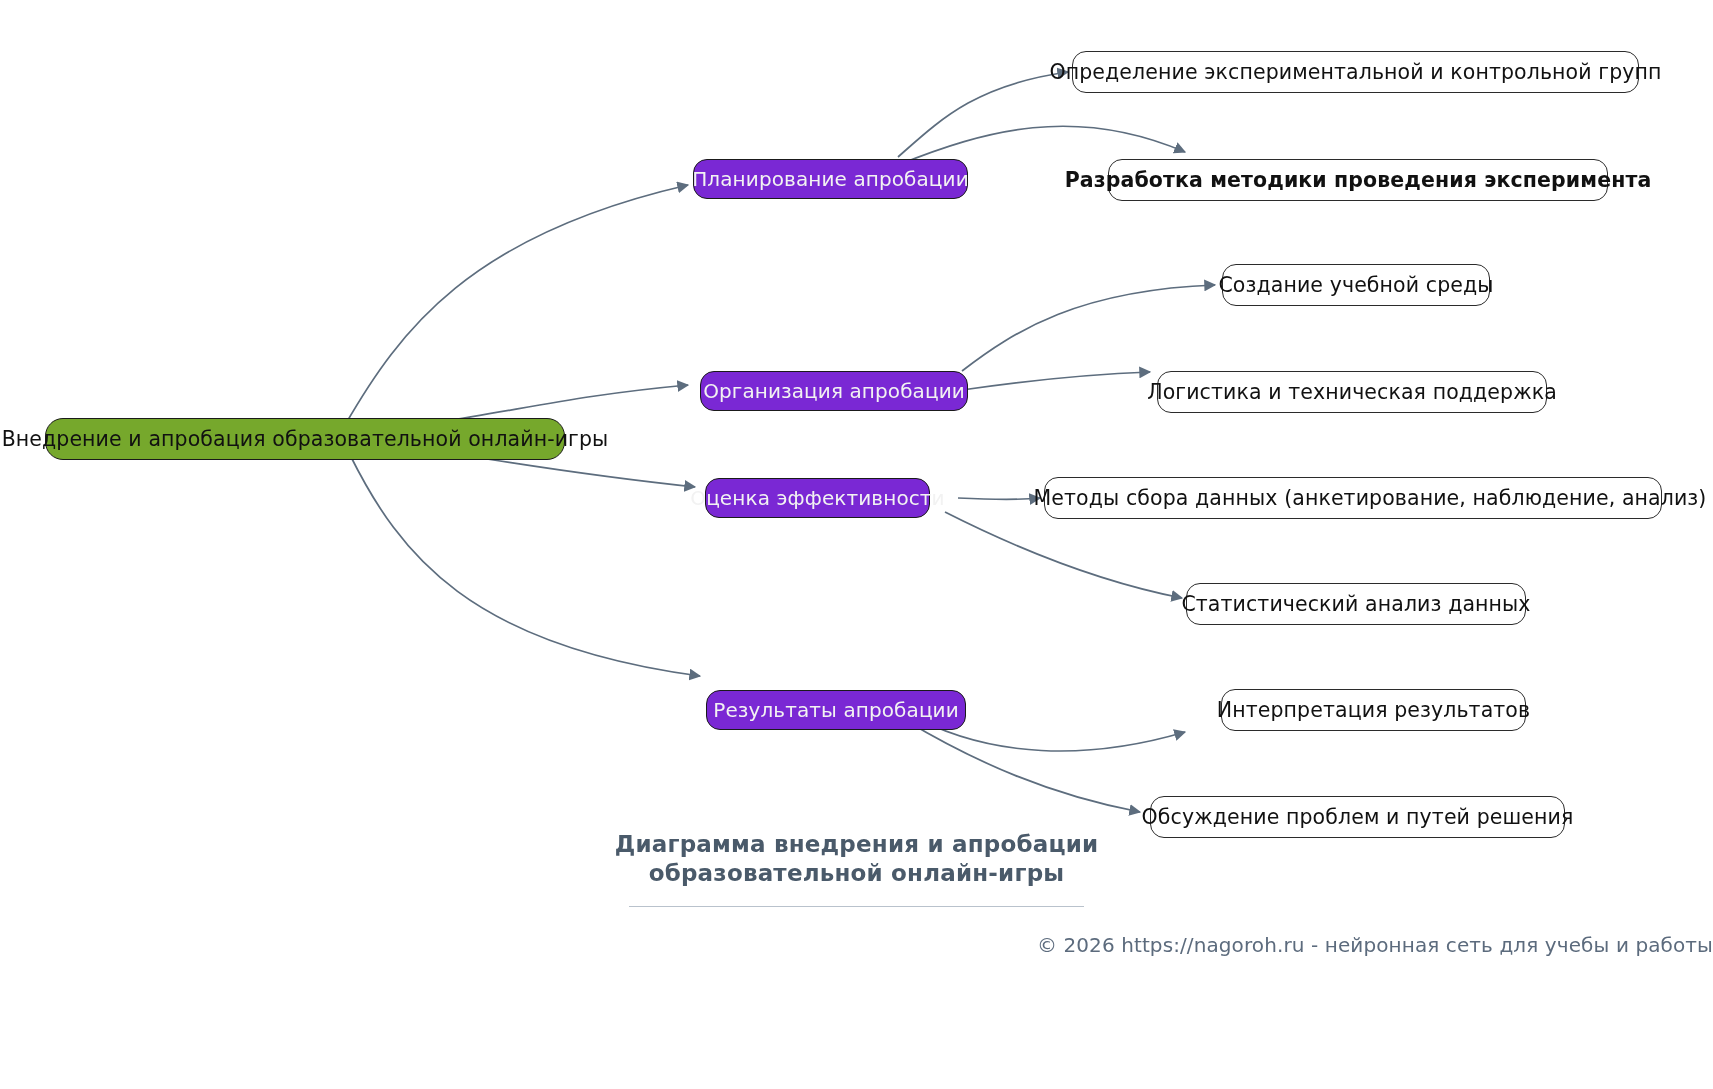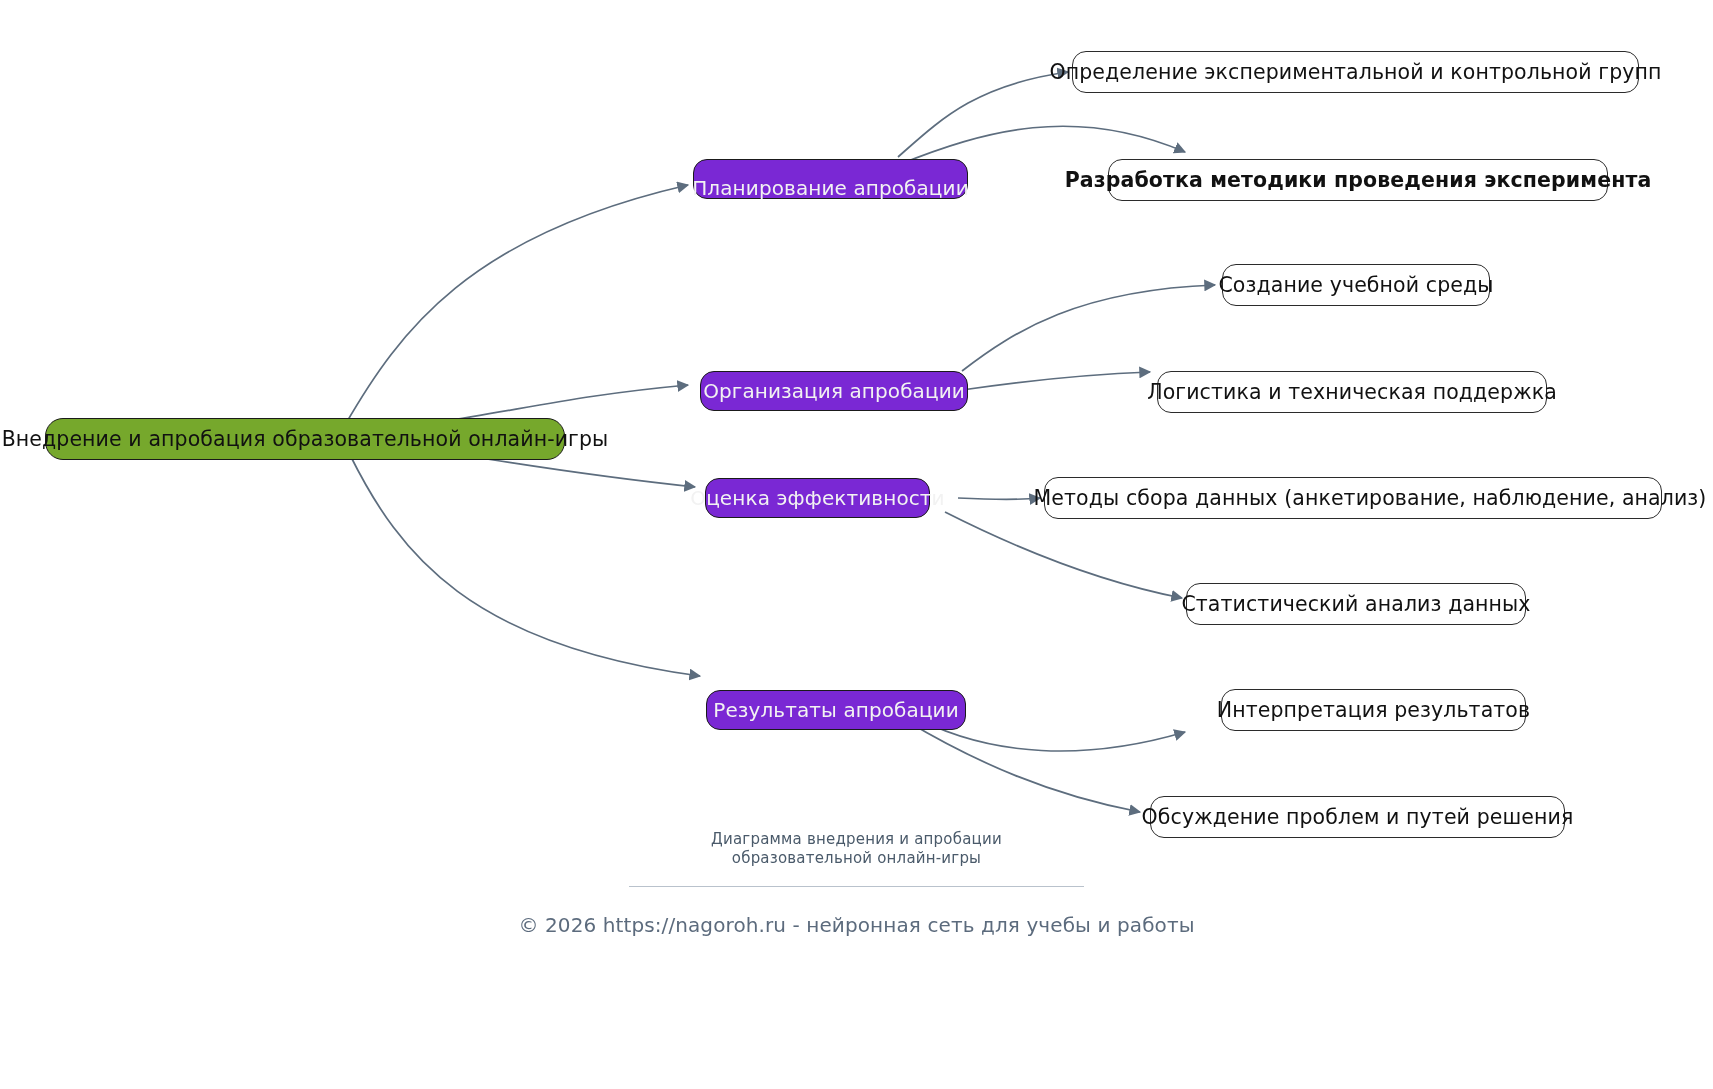--- a/index.html
+++ b/index.html
@@ -67,36 +67,37 @@
   }
   #footer {
     position: absolute;
     left: 0;
     top: 830px;
     width: 1713px;
     text-align: center;
   }
   #footer .title {
     color: #4a5a6a;
-    font-weight: normal;
-    font-size: 15px;
+    font-weight: bold;
+    font-size: 23px;
     line-height: 1.25;
     letter-spacing: 0.2px;
   }
   #footer .rule {
     width: 455px;
     height: 0;
     border-top: 1.4px solid #b9c2cc;
     margin: 18px auto 0 auto;
   }
   #footer .credit {
     margin-top: 26px;
     color: #5c6b7d;
     font-size: 20px;
     letter-spacing: 0.1px;
+    text-align: right;
   }
 </style>
 </head>
 <body>
 
 <div id="canvas">
 
   <svg id="edges" viewBox="0 0 1713 1089" xmlns="http://www.w3.org/2000/svg">
     <defs>
       <marker id="arrow" viewBox="0 0 10 10" refX="9" refY="5" markerWidth="7" markerHeight="7" orient="auto-start-reverse">
@@ -120,21 +121,21 @@
 
       <path d="M 905 712 C 990 760 1090 760 1185 732"></path>
       <path d="M 905 720 C 975 762 1050 795 1140 812"></path>
     </g>
   </svg>
 
   <div class="node root" style="left:45px; top:418px; width:520px;">
     <span>Внедрение и апробация образовательной онлайн-игры</span>
   </div>
 
-  <div class="node branch" style="left:693px; top:159px; width:275px;align-items:flex-end;">
+  <div class="node branch" style="left:693px; top:159px; width:275px;">
     <span>Планирование апробации</span>
   </div>
 
   <div class="node branch" style="left:700px; top:371px; width:268px;">
     <span>Организация апробации</span>
   </div>
 
   <div class="node branch" style="left:705px; top:478px; width:225px;">
     <span>Оценка эффективности</span>
   </div>

